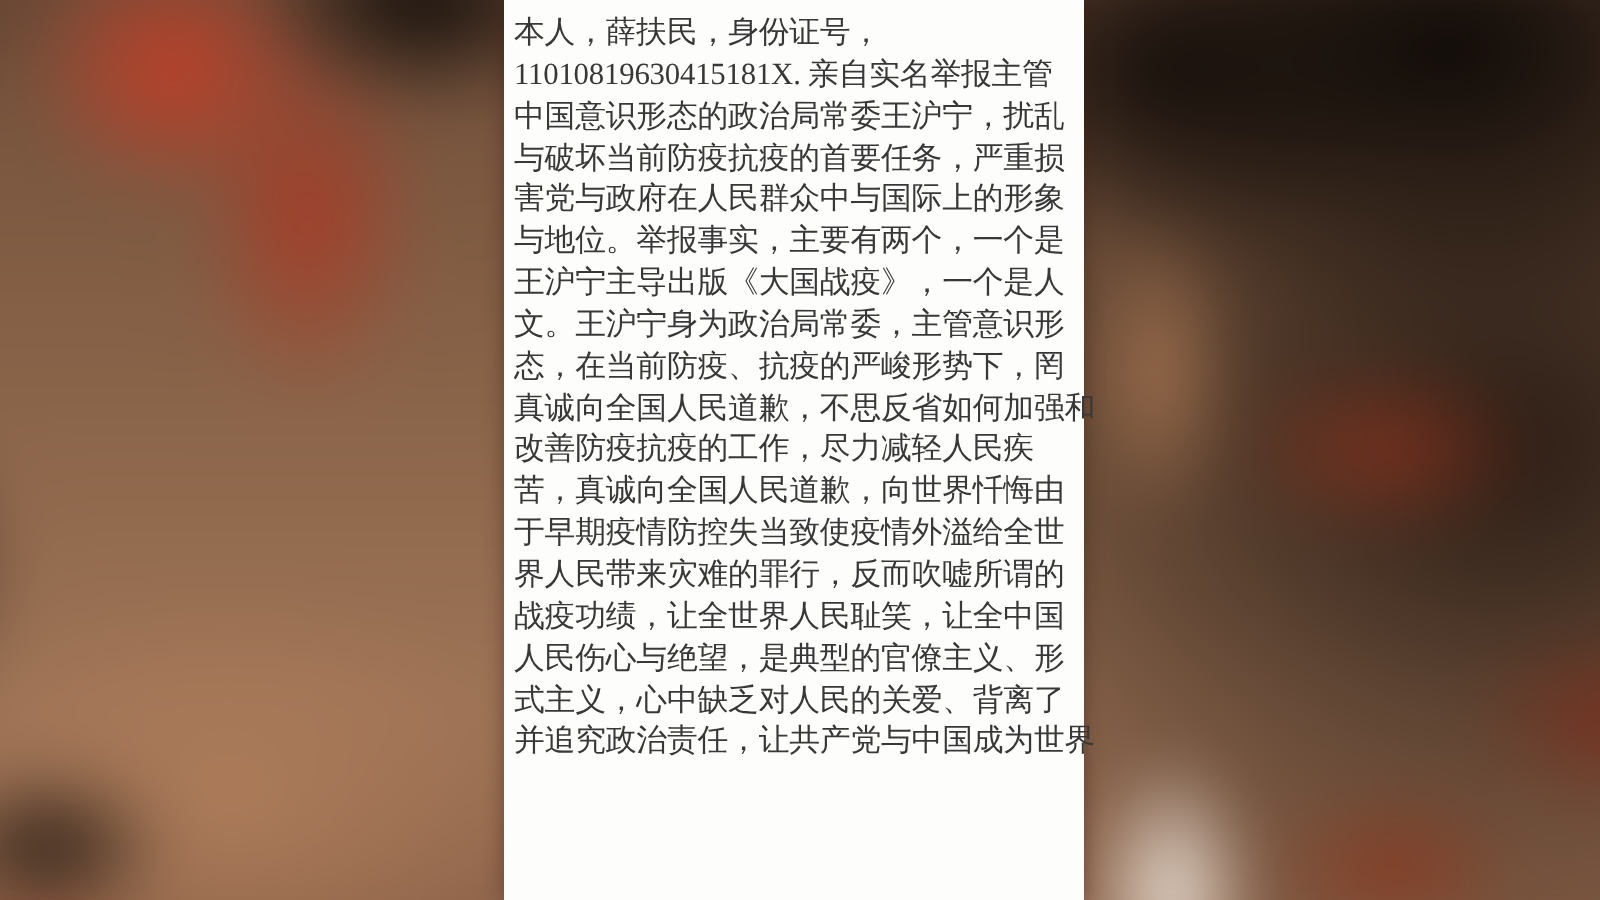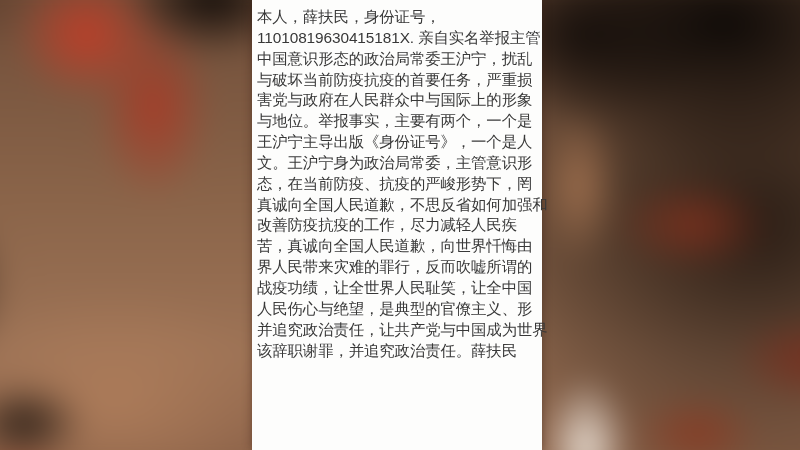--- a/index.html
+++ b/index.html
@@ -6,21 +6,21 @@
     margin: 0;
     padding: 0;
     background: #000;
   }
   .frame {
     position: relative;
     width: 800px;
     height: 450px;
     overflow: hidden;
     background: var(--bg-base, #7c5a43);
-    font-family: Liberation Sans, sans-serif;
+    font-family: Liberation Serif, serif;
   }
   .bg {
     position: absolute;
     left: 0; top: 0;
     width: 800px; height: 450px;
     filter: blur(13px);
     transform: scale(1.12);
     background-image:
       
       radial-gradient(ellipse 95px 85px at 120px 55px, rgba(191,62,40,1) 0%, rgba(191,62,40,0) 70%),
@@ -77,26 +77,27 @@
 <div class="frame">
   <div class="bg"></div>
   <div class="doc">
     <div class="doc-text">
         <div class="line">本人，薛扶民，身份证号，</div>
         <div class="line">11010819630415181X. 亲自实名举报主管</div>
         <div class="line">中国意识形态的政治局常委王沪宁，扰乱</div>
         <div class="line">与破坏当前防疫抗疫的首要任务，严重损</div>
         <div class="line">害党与政府在人民群众中与国际上的形象</div>
         <div class="line">与地位。举报事实，主要有两个，一个是</div>
-        <div class="line">王沪宁主导出版《身份证号》，一个是人</div>
+        <div class="line">王沪宁主导出版《大国战疫》，一个是人</div>
         <div class="line">文。王沪宁身为政治局常委，主管意识形</div>
         <div class="line">态，在当前防疫、抗疫的严峻形势下，罔</div>
         <div class="line">真诚向全国人民道歉，不思反省如何加强和</div>
         <div class="line">改善防疫抗疫的工作，尽力减轻人民疾</div>
         <div class="line">苦，真诚向全国人民道歉，向世界忏悔由</div>
+        <div class="line">于早期疫情防控失当致使疫情外溢给全世</div>
         <div class="line">界人民带来灾难的罪行，反而吹嘘所谓的</div>
         <div class="line">战疫功绩，让全世界人民耻笑，让全中国</div>
         <div class="line">人民伤心与绝望，是典型的官僚主义、形</div>
+        <div class="line">式主义，心中缺乏对人民的关爱、背离了</div>
         <div class="line">并追究政治责任，让共产党与中国成为世界</div>
-        <div class="line">该辞职谢罪，并追究政治责任。薛扶民</div>
       </div>
   </div>
 </div>
 
 </body></html>

